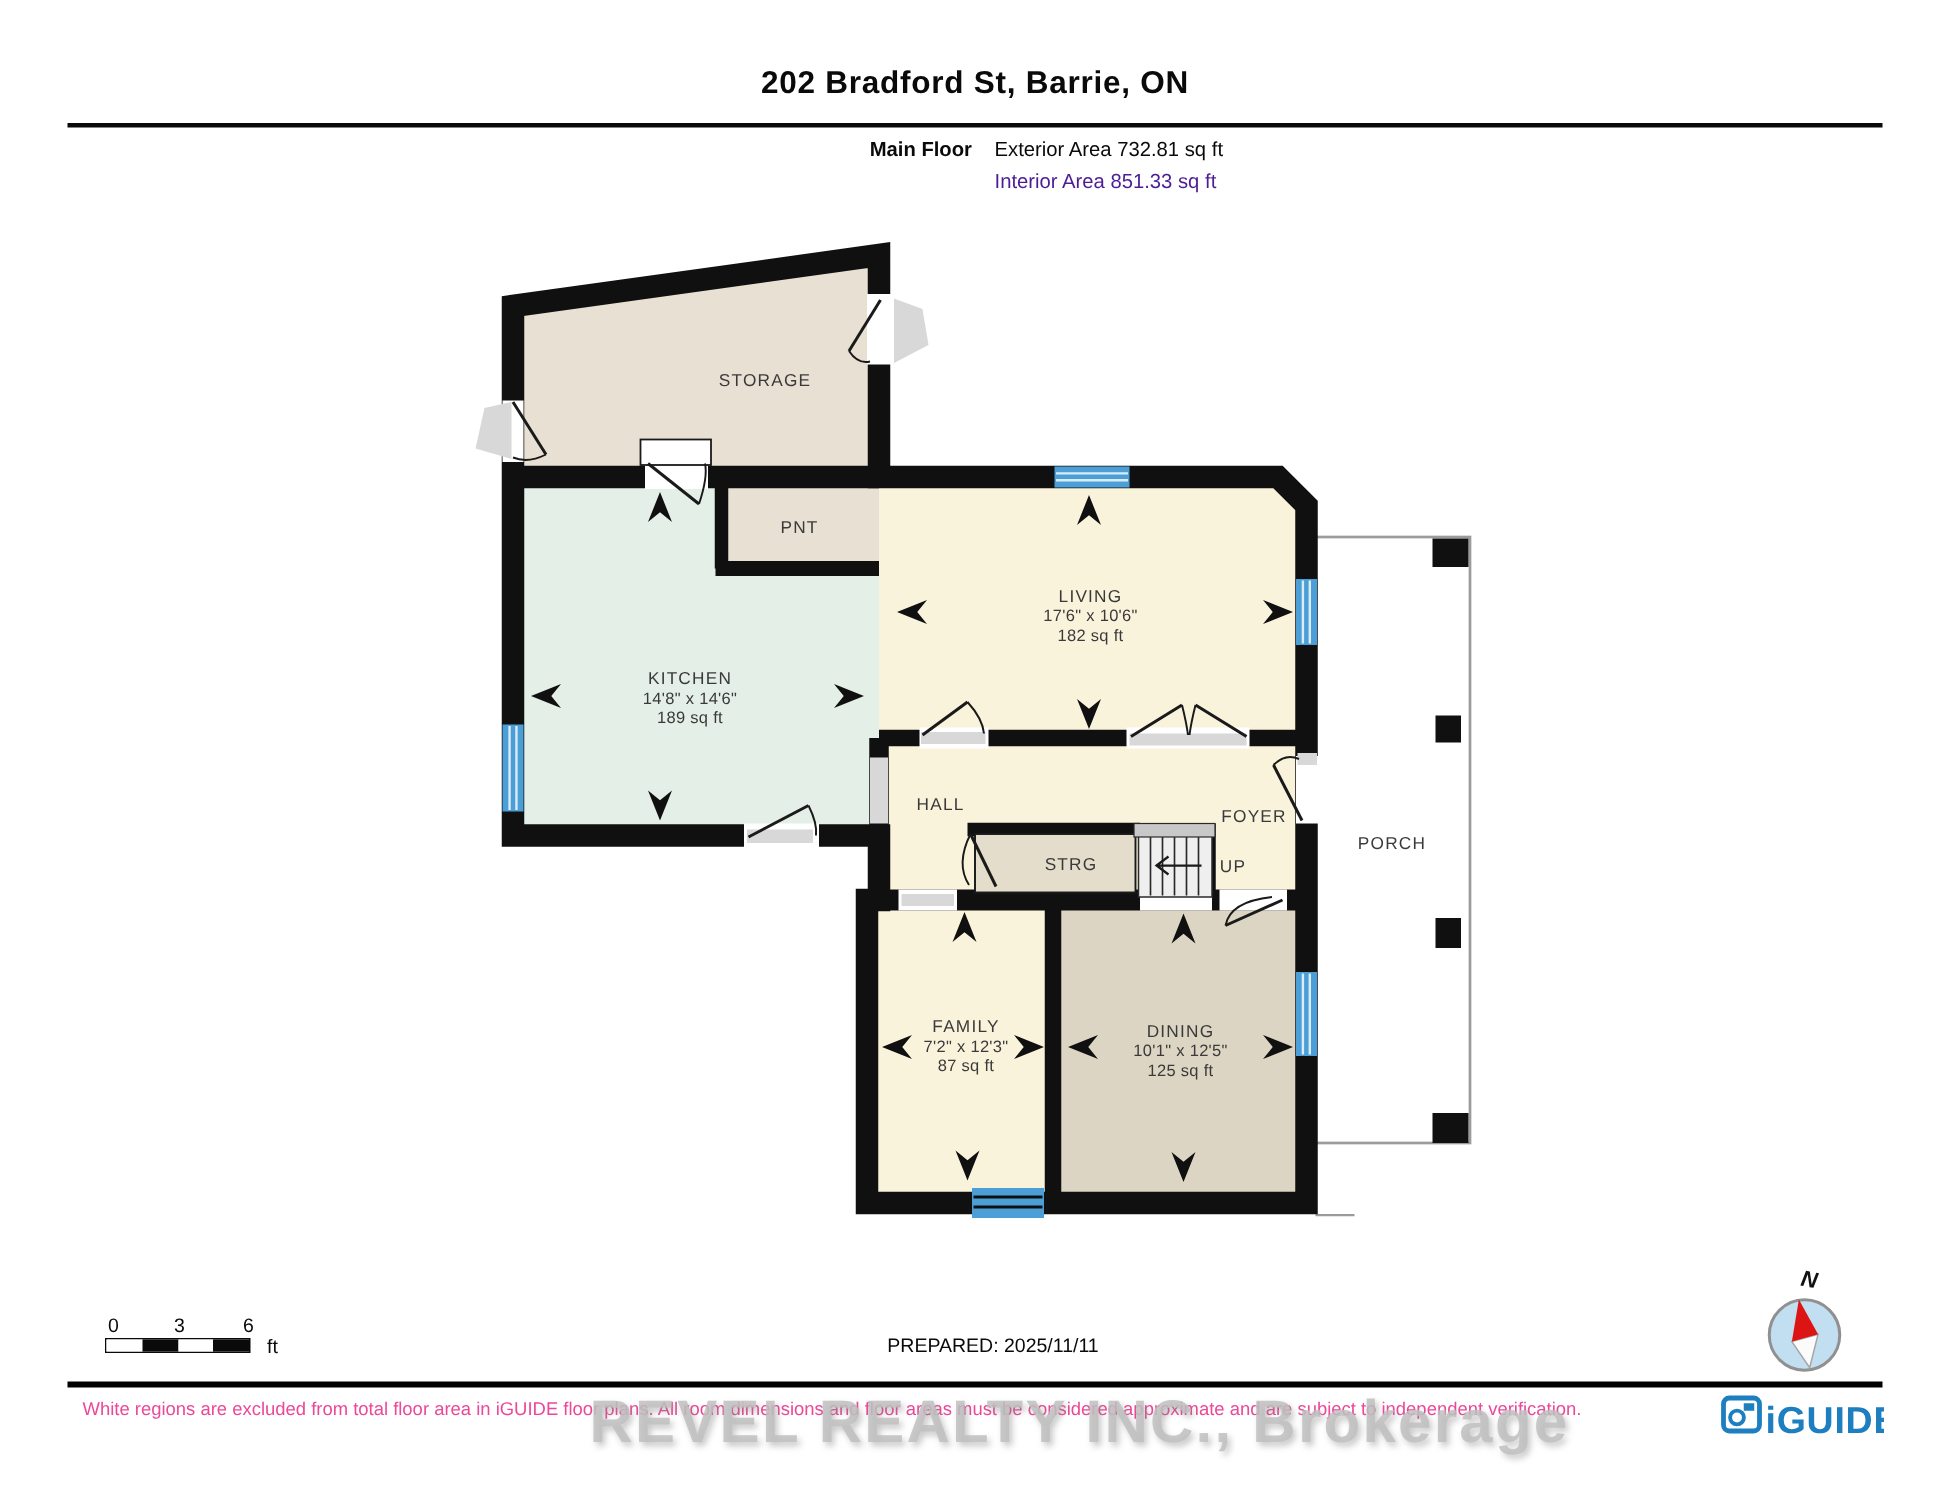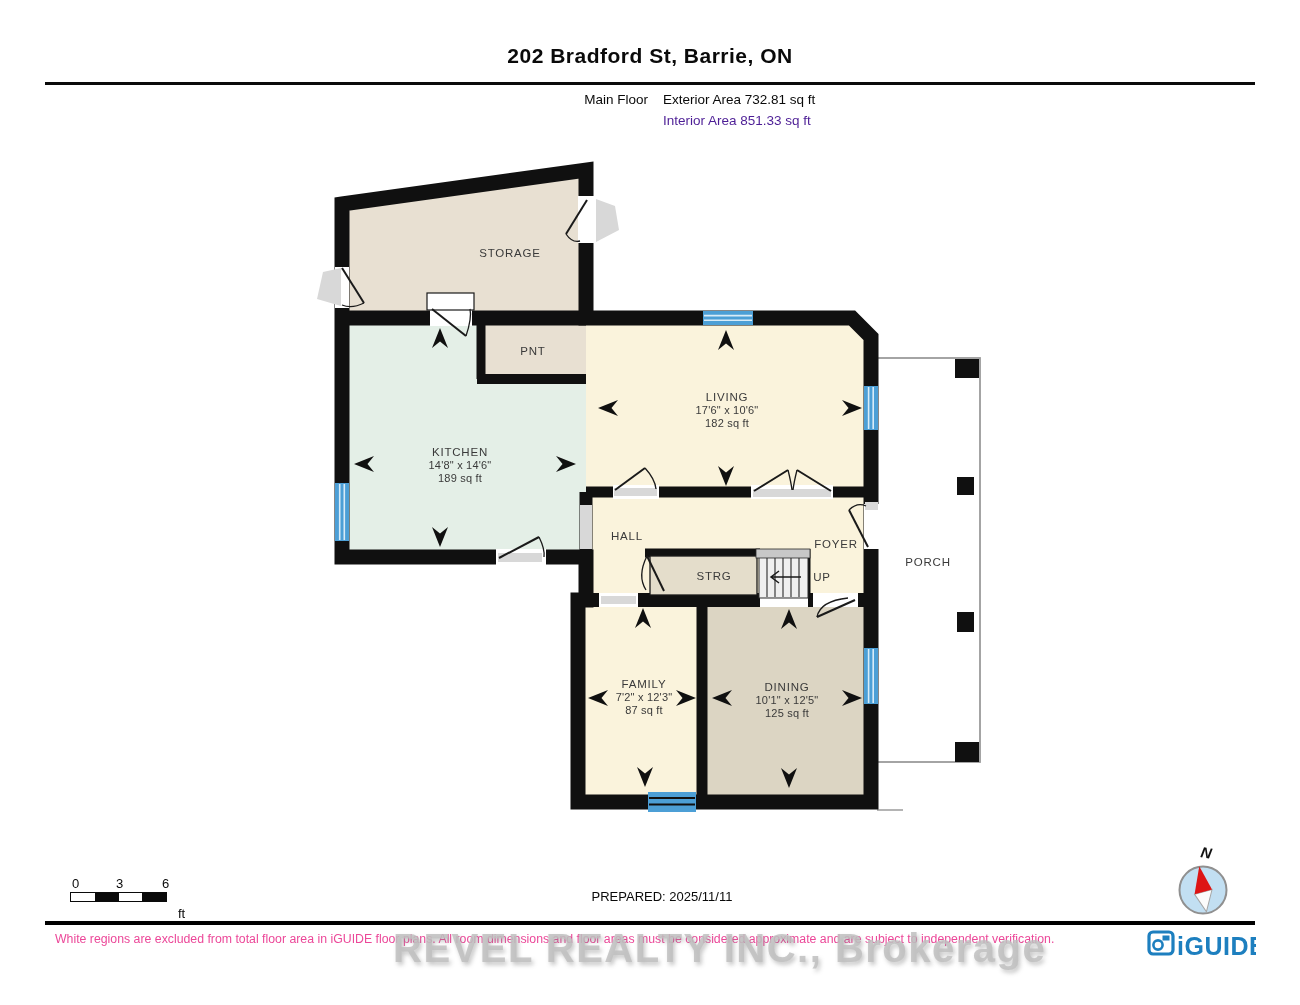--- a/index.html
+++ b/index.html
@@ -5,35 +5,35 @@
   html,body{margin:0;padding:0;background:#fff;}
   .page{
     position:relative;width:1300px;height:1005px;background:#ffffff;overflow:hidden;
     font-family:"Liberation Sans", sans-serif;color:#111;
   }
   .title{
     position:absolute;left:0;top:44px;width:1300px;text-align:center;
     font-size:21px;font-weight:bold;letter-spacing:.5px;color:#0a0a0a;
   }
   .rule-top{position:absolute;left:45px;top:82px;width:1210px;height:3px;background:#0a0a0a;}
-  .floor-label{position:absolute;left:400px;top:92px;width:248px;text-align:right;font-size:13.5px;font-weight:normal;color:#0a0a0a;}
+  .floor-label{position:absolute;left:400px;top:92px;width:248px;text-align:right;font-size:13.5px;font-weight:bold;color:#0a0a0a;}
   .area-ext{position:absolute;left:663px;top:92px;font-size:13.5px;color:#0a0a0a;}
   .area-int{position:absolute;left:663px;top:113px;font-size:13.5px;color:#4c1d95;}
 
   .plan-svg{position:absolute;left:0;top:0;}
 
   
   .scalebar{position:absolute;left:70px;top:876px;width:130px;}
   .scalebar .nums{position:relative;height:14px;font-size:13px;color:#0a0a0a;}
   .scalebar .nums span{position:absolute;top:0;}
   .n0{left:2px;} .n3{left:46px;} .n6{left:92px;}
   .bar{position:relative;margin-top:2px;width:95px;height:8px;border:1.5px solid #0a0a0a;display:flex;}
   .bar i{display:block;height:100%;width:25%;}
   .seg-w{background:#fff;} .seg-b{background:#0a0a0a;}
-  .ft{position:absolute;left:108px;top:30px;font-size:13px;color:#0a0a0a;}
+  .ft{position:absolute;left:108px;top:14px;font-size:13px;color:#0a0a0a;}
   .prepared{position:absolute;left:12px;top:889px;width:1300px;text-align:center;font-size:13px;font-weight:normal;color:#0a0a0a;}
   .rule-bottom{position:absolute;left:45px;top:921px;width:1210px;height:3.5px;background:#000;}
   .disclaimer{position:absolute;left:55px;top:932px;width:1000px;font-size:12.3px;color:#ec4899;z-index:2;}
   .watermark{
     position:absolute;left:393px;top:926px;z-index:3;white-space:nowrap;
     font-size:40px;font-weight:600;letter-spacing:1.5px;
     color:rgba(192,192,192,0.85);text-shadow:2px 3px 4px rgba(130,130,130,0.45);
   }
   .logo-svg{position:absolute;left:1146px;top:924px;}
   .compass-svg{position:absolute;left:1160px;top:838px;}

